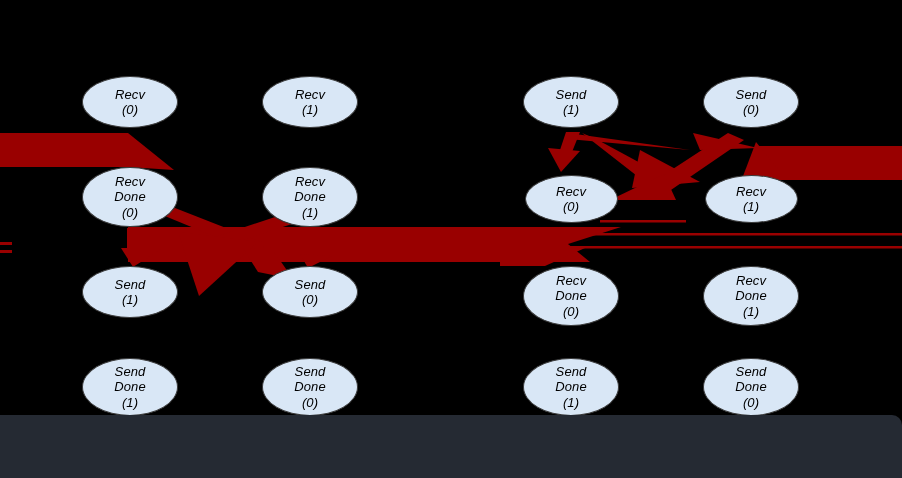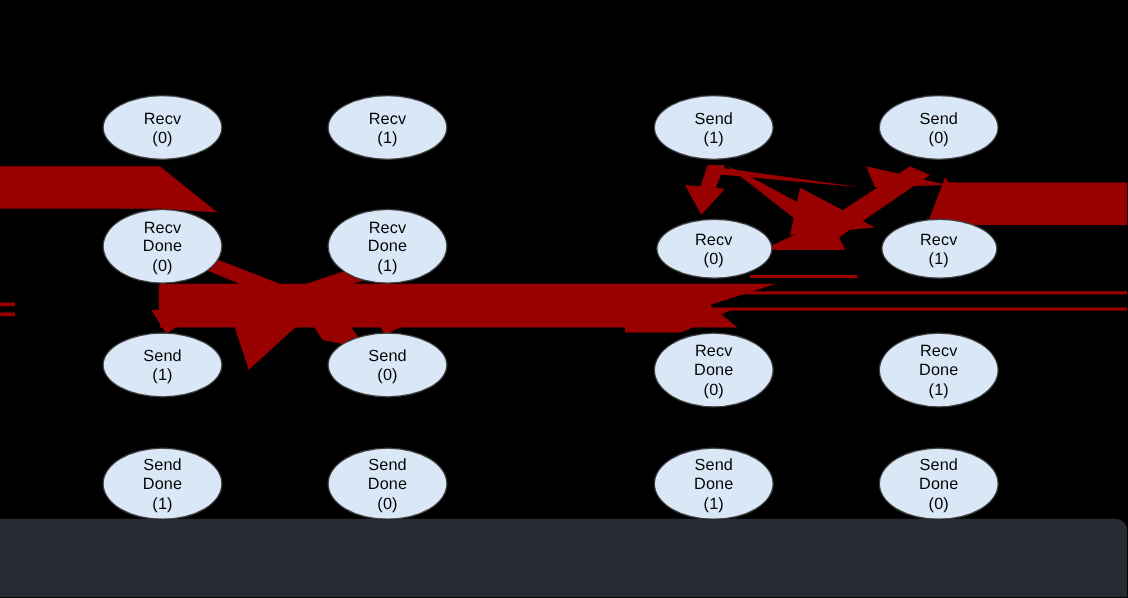--- a/index.html
+++ b/index.html
@@ -4,21 +4,21 @@
 <style>
   html,body{margin:0;padding:0;background:#000;}
   #stage{
     position:relative;
     width:902px;height:478px;
     overflow:hidden;
     font-family:"Liberation Sans", sans-serif;
     background:#000;
   }
   #arrow-layer{position:absolute;left:0;top:0;z-index:1;}
-  #nodes-layer{position:absolute;left:0;top:0;width:902px;height:478px;z-index:2;}
+  #nodes-layer{position:absolute;left:0;top:0;width:902px;height:478px;z-index:2;font-style:italic;}
   .node{
     position:absolute;
     display:flex;align-items:center;justify-content:center;text-align:center;
     border-radius:50%;
     box-sizing:border-box;
     font-size:13px;line-height:1.18;
     white-space:pre-line;
     letter-spacing:0.1px;
   }
   #bottom-bar{

